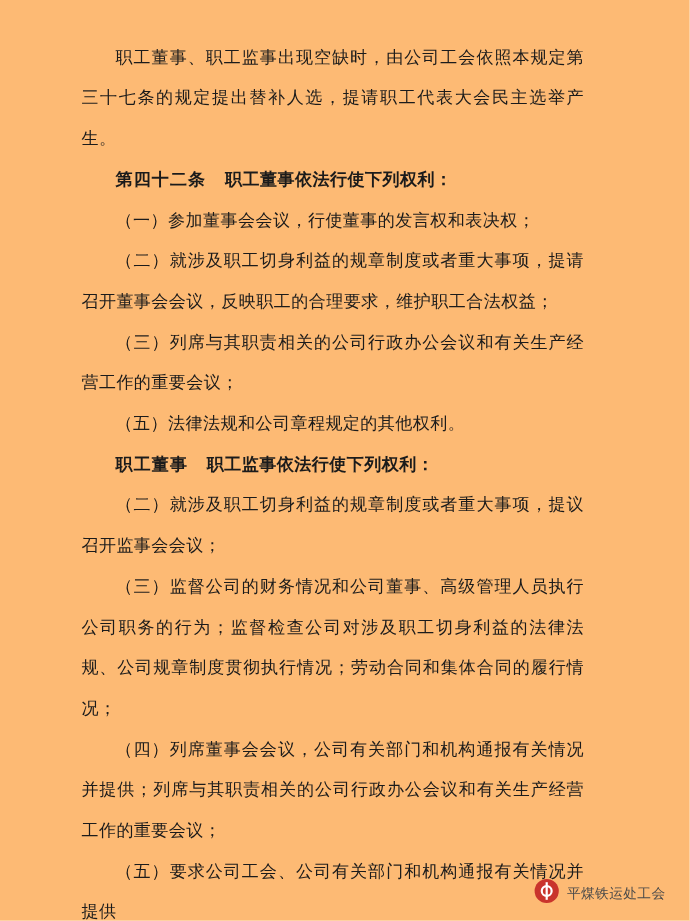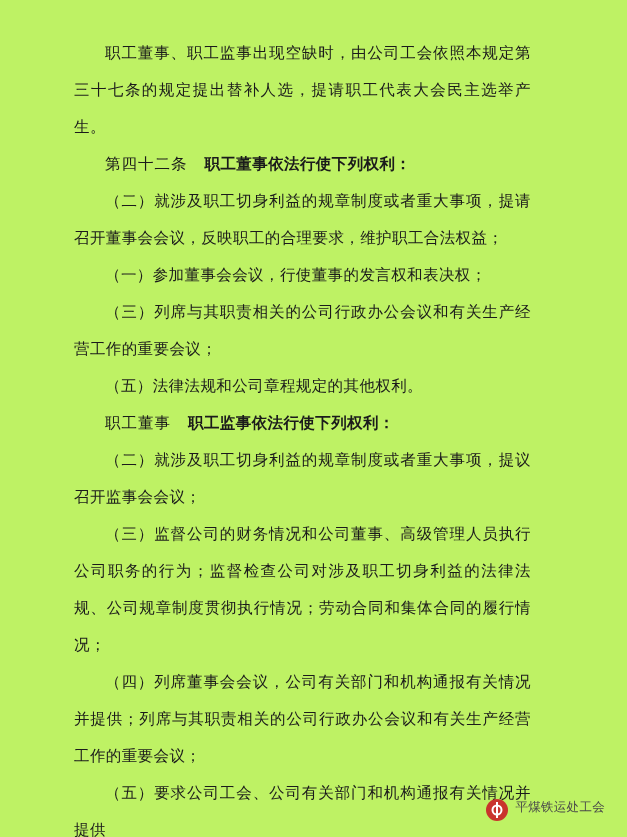--- a/index.html
+++ b/index.html
@@ -13,52 +13,52 @@
     font-family: "Liberation Serif", "DejaVu Serif", serif;
     overflow: hidden;
     position: relative;
   }
   .page {
     position: relative;
     width: 627px;
     height: 837px;
     box-sizing: border-box;
     padding: 34px 96px 0 74px;
-    background: #bef264;
+    background: #fdba74;
   }
   .doc-body {
     font-size: 15.5px;
     line-height: 37px;
     color: #1b1b1b;
     text-align: justify;
     letter-spacing: 0.4px;
   }
   .para {
     margin: 0;
     text-indent: 2em;
     font-size: 15.5px;
     line-height: 37px;
   }
   .para.heading {
     font-weight: bold;
   }
   .para .art-no {
-    font-weight: normal;
+    font-weight: bold;
     letter-spacing: 1px;
   }
   .para .art-gap {
     display: inline-block;
     width: 1.1em;
   }
   .footer-brand {
     position: absolute;
     right: 22px;
     bottom: 16px;
     display: flex;
-    align-items: flex-start;
+    align-items: flex-end;
     gap: 7px;
   }
   .brand-logo {
     width: 22px;
     height: 22px;
     border-radius: 50%;
     background: #c9342c;
     position: relative;
     flex: none;
   }
@@ -96,23 +96,23 @@
 <body>
 
 <div class="page">
 
   <div class="doc-body">
 
     <p class="para">职工董事、职工监事出现空缺时，由公司工会依照本规定第三十七条的规定提出替补人选，提请职工代表大会民主选举产生。</p>
 
     <p class="para heading"><span class="art-no">第四十二条</span><span class="art-gap"></span><span>职工董事依法行使下列权利：</span></p>
 
+    <p class="para">（一）参加董事会会议，行使董事的发言权和表决权；</p>
+
     <p class="para">（二）就涉及职工切身利益的规章制度或者重大事项，提请召开董事会会议，反映职工的合理要求，维护职工合法权益；</p>
-
-    <p class="para">（一）参加董事会会议，行使董事的发言权和表决权；</p>
 
     <p class="para">（三）列席与其职责相关的公司行政办公会议和有关生产经营工作的重要会议；</p>
 
 
     <p class="para">（五）法律法规和公司章程规定的其他权利。</p>
 
     <p class="para heading"><span class="art-no">职工董事</span><span class="art-gap"></span><span>职工监事依法行使下列权利：</span></p>
 
 
     <p class="para">（二）就涉及职工切身利益的规章制度或者重大事项，提议召开监事会会议；</p>

